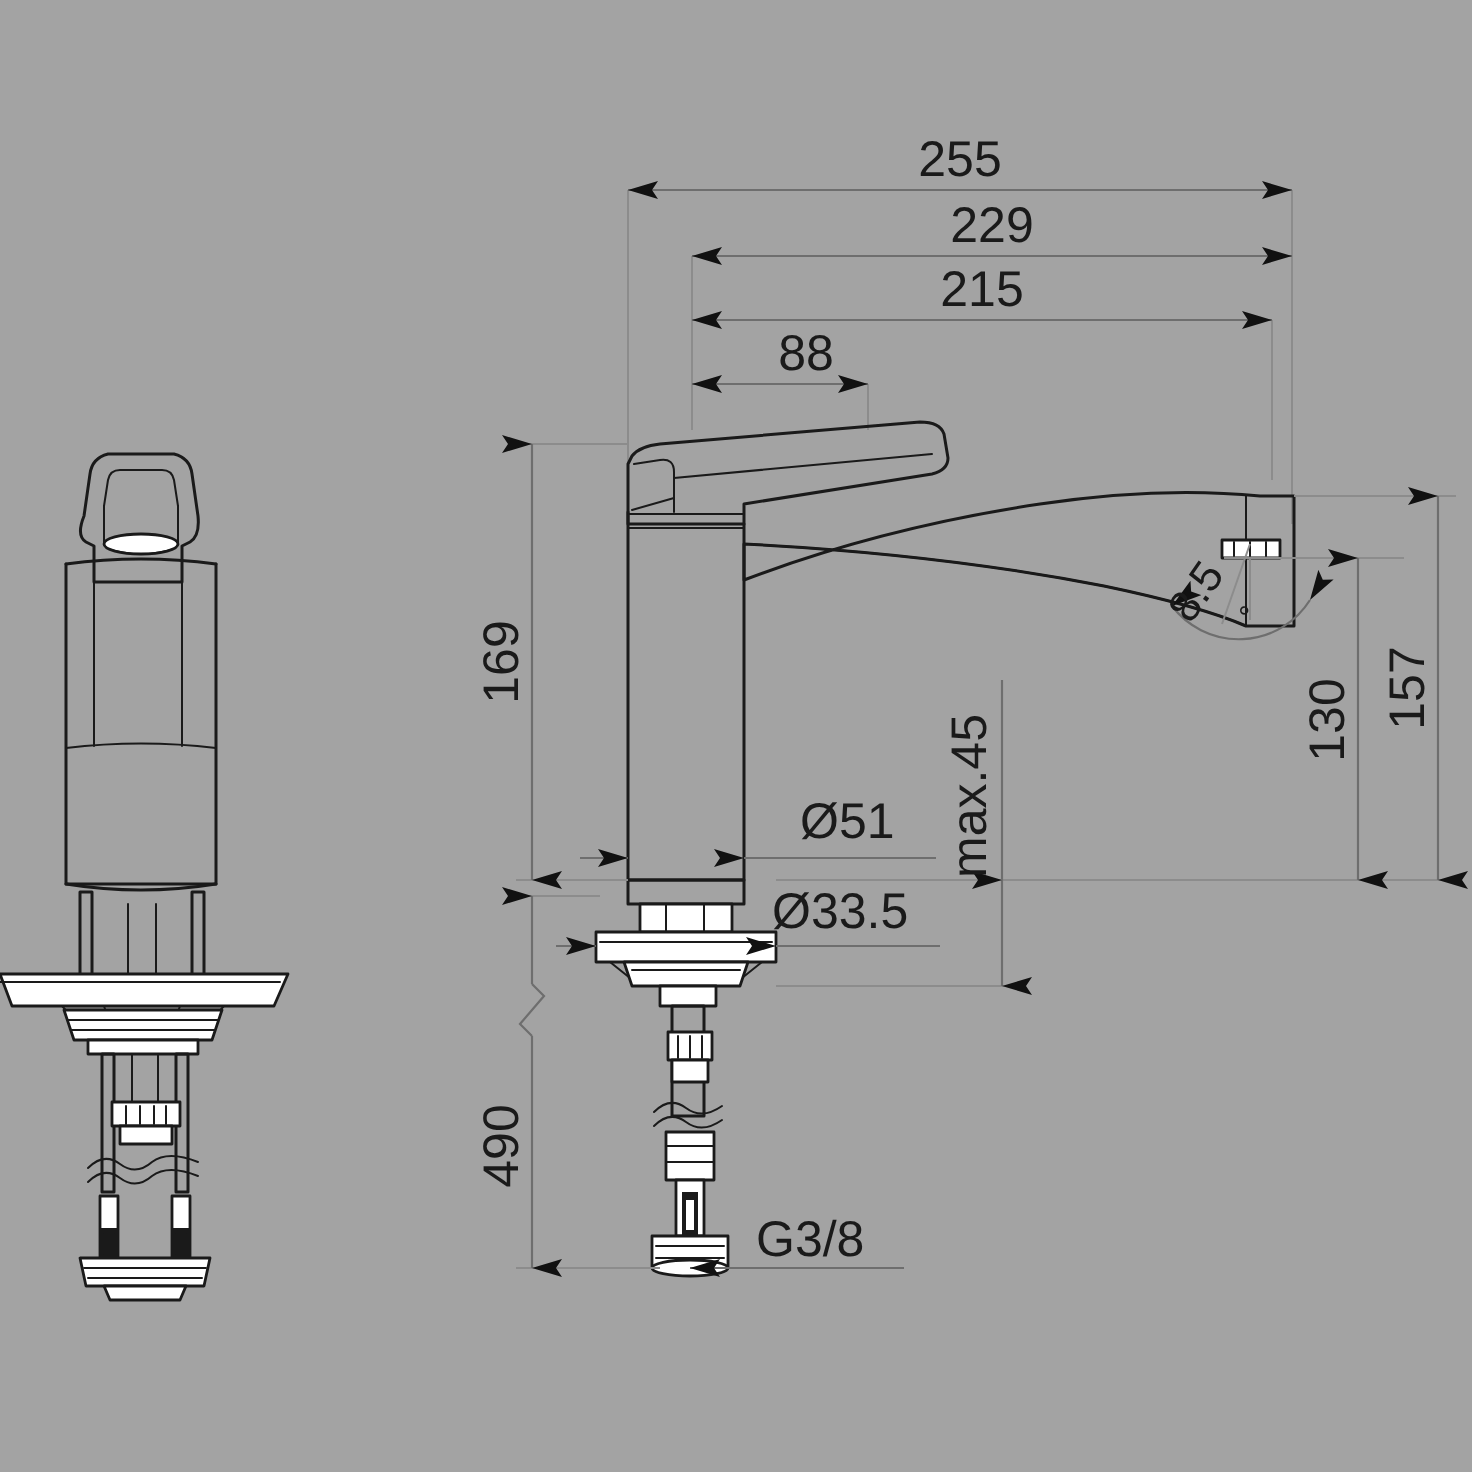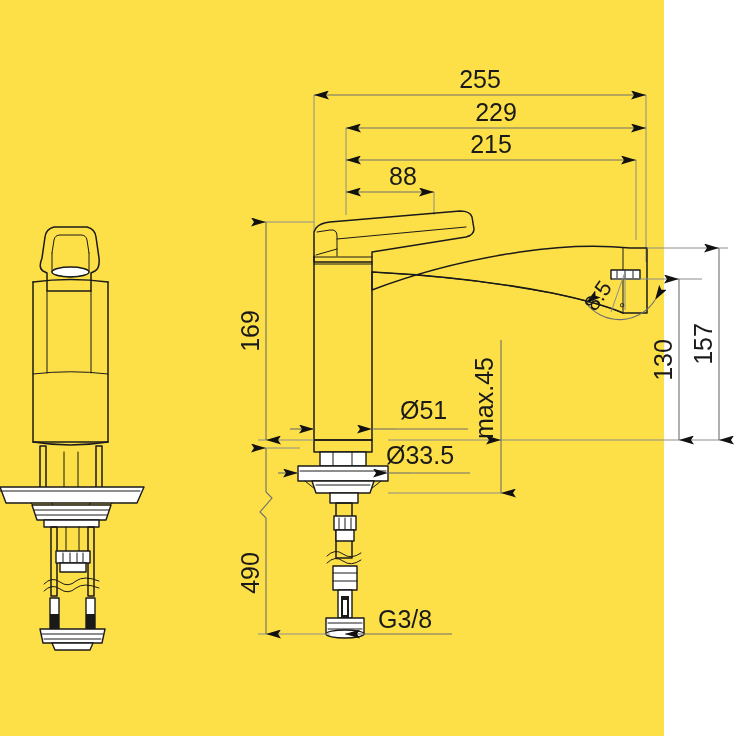--- a/index.html
+++ b/index.html
@@ -1,18 +1,18 @@
 <!DOCTYPE html>
 <html><head>
 <meta charset="utf-8">
 <style>
   html,body{margin:0;padding:0;background:#ffffff;}
   body{width:736px;height:736px;overflow:hidden;
        font-family:"Liberation Sans",sans-serif;}
-  #sheet{position:relative;width:664px;height:736px;background:#fde047;}
+  #sheet{position:relative;width:736px;height:736px;background:#a3a3a3;}
   #sheet svg{display:block;}
   text{font-family:"Liberation Sans",sans-serif;fill:#1a1a1a;}
   .dimtxt{font-size:25px;}
   .dimtxt-sm{font-size:22px;}
   .thin{stroke:#8c8c8c;stroke-width:1;fill:none;}
   .dimline{stroke:#6e6e6e;stroke-width:1.1;fill:none;}
   .obj{stroke:#1a1a1a;stroke-width:1.5;fill:none;stroke-linejoin:round;stroke-linecap:round;}
   .obj-thin{stroke:#1a1a1a;stroke-width:1;fill:none;stroke-linejoin:round;stroke-linecap:round;}
   .objfill{stroke:#1a1a1a;stroke-width:1.4;fill:#ffffff;stroke-linejoin:round;}
   .dark{fill:#1a1a1a;stroke:none;}

